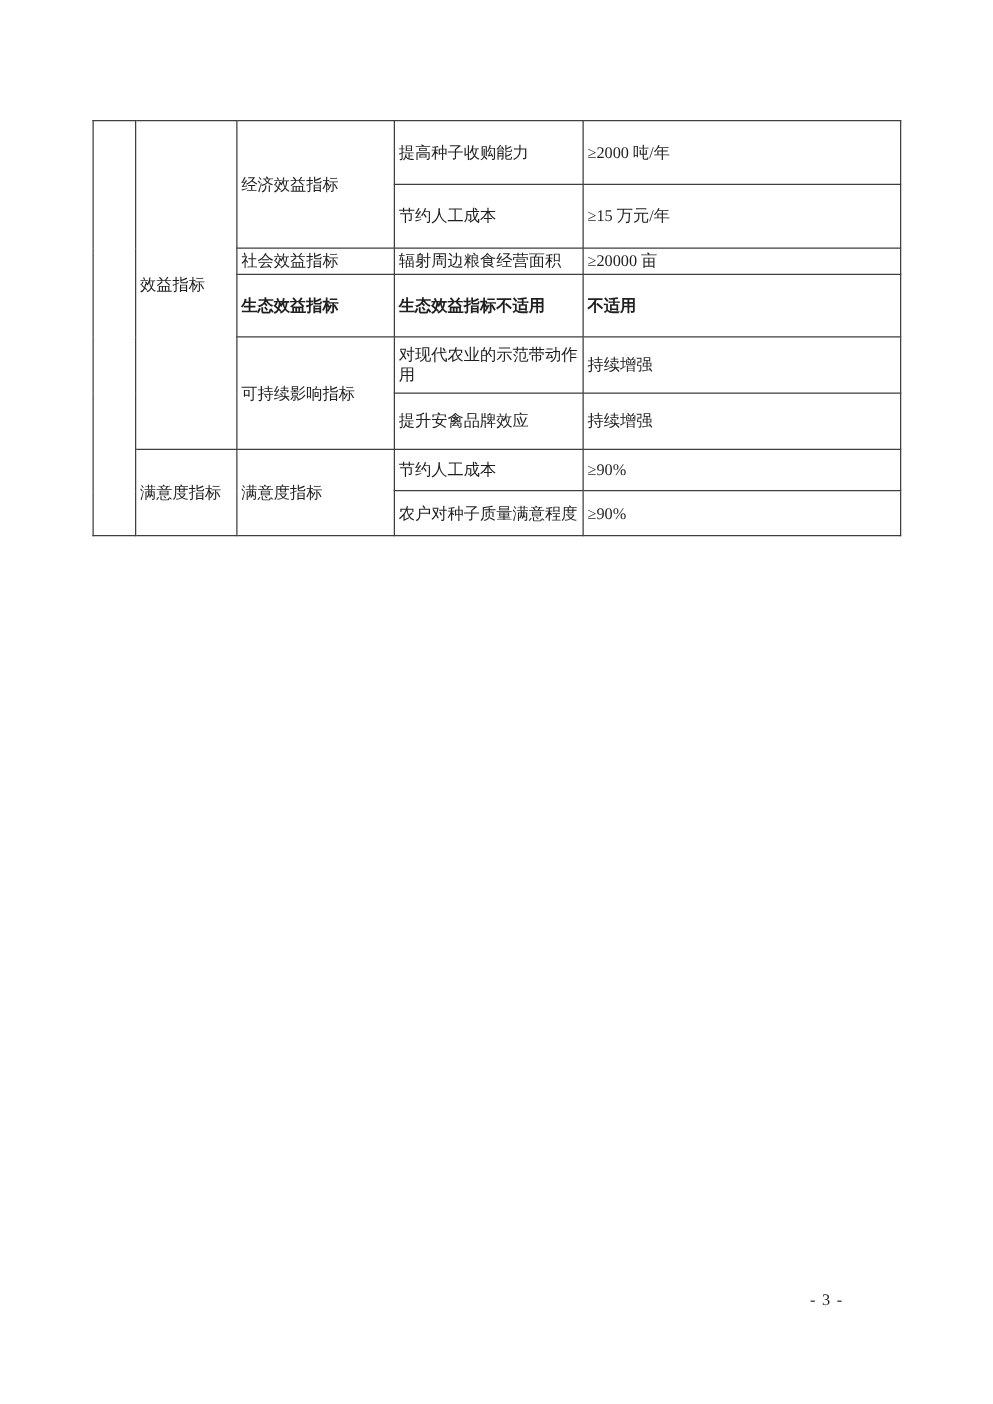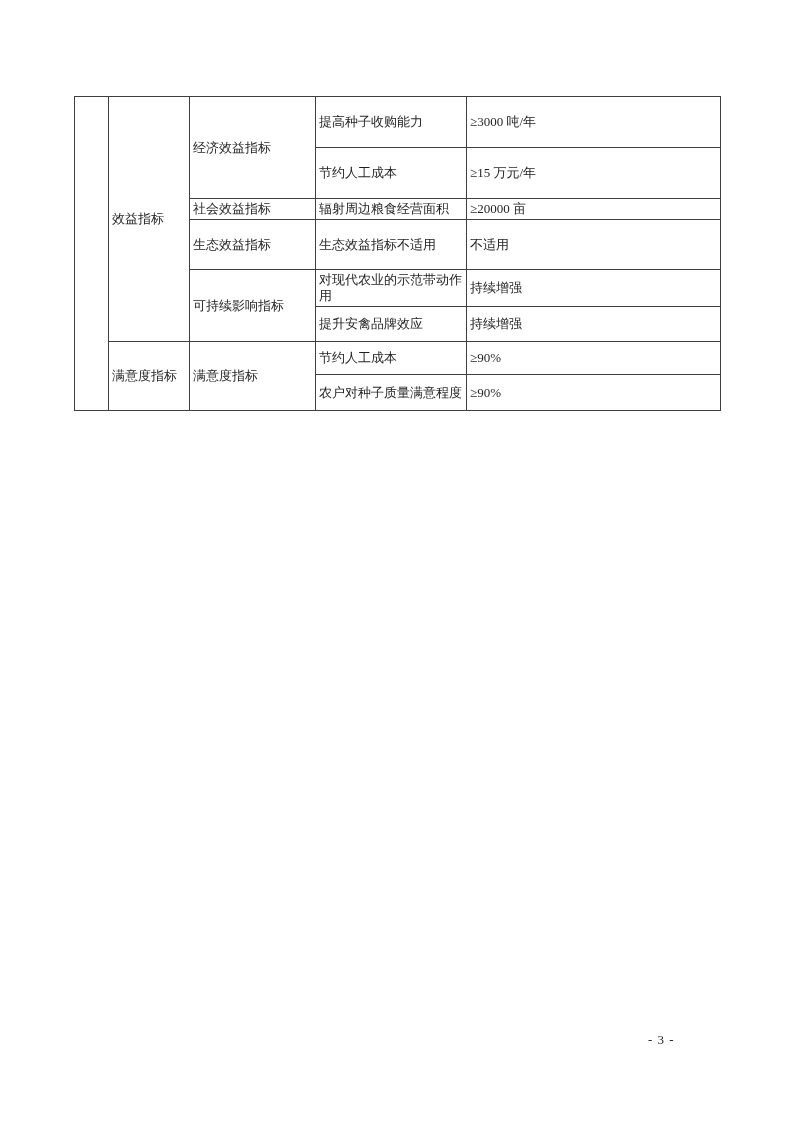--- a/index.html
+++ b/index.html
@@ -29,22 +29,22 @@
     text-align: left;
     vertical-align: middle;
     font-size: 13px;
     line-height: 16px;
     padding: 2px 3px;
     overflow: hidden;
   }
   tr.r-tall1 { height: 51px; }
   tr.r-tall2 { height: 51px; padding-left: 15px; }
   tr.r-33 { height: 16px; }
-  tr.r-50 { height: 50px; }
-  tr.r-35 { height: 35px; }
+  tr.r-50 { height: 50px; font-weight: bold; }
+  tr.r-35 { height: 45px; }
   tr.r-33b { height: 33px; }
   tr.r-36 { height: 36px; }
   .page-number {
     position: absolute;
     top: 1032px;
     left: 648px;
     font-size: 13px;
     line-height: 15px;
     letter-spacing: 1px;
     color: #1f1f1f;
@@ -63,21 +63,21 @@
       <col style="width:126px">
       <col style="width:151px">
       <col style="width:254px">
     </colgroup>
     <tbody>
       <tr class="r-tall1">
         <td rowspan="8"></td>
         <td rowspan="6">效益指标</td>
         <td rowspan="2">经济效益指标</td>
         <td>提高种子收购能力</td>
-        <td>≥3000 吨/年</td>
+        <td>≥2000 吨/年</td>
       </tr>
       <tr class="r-tall2">
         <td>节约人工成本</td>
         <td>≥15 万元/年</td>
       </tr>
       <tr class="r-33">
         <td>社会效益指标</td>
         <td>辐射周边粮食经营面积</td>
         <td>≥20000 亩</td>
       </tr>

